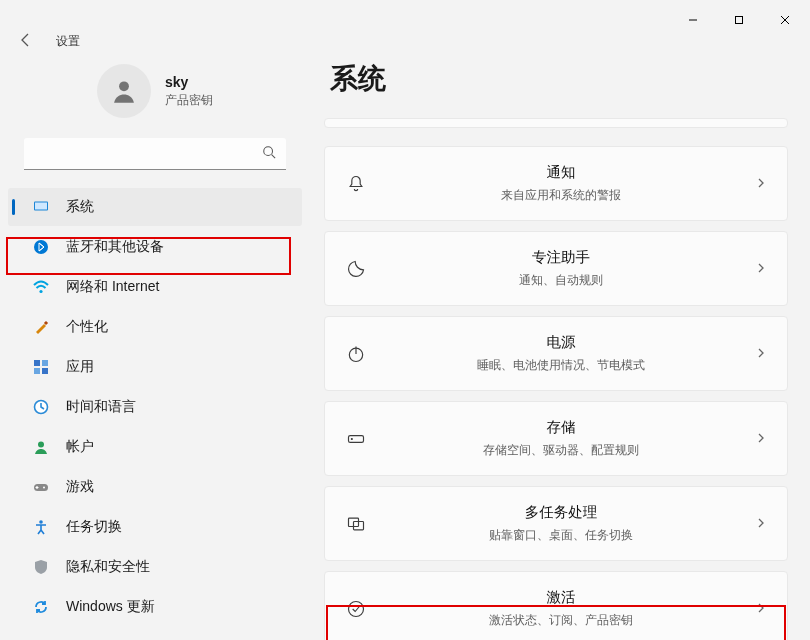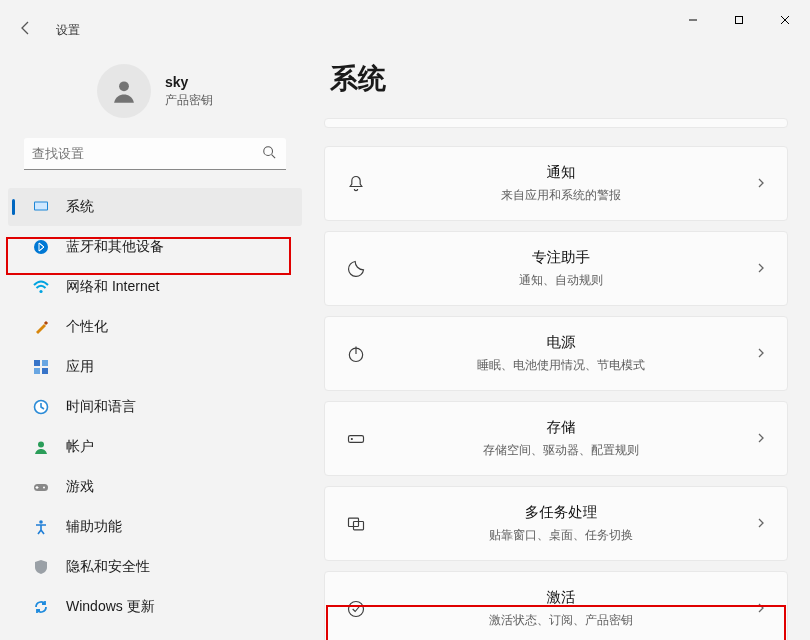--- a/index.html
+++ b/index.html
@@ -16,26 +16,25 @@
     height: 40px;
     display: flex;
     align-items: center;
     justify-content: flex-end;
     padding: 0 2px;
     background: #f3f3f3;
   }
   .titlebar-left {
     position: absolute;
     left: 18px;
-    top: 1px;
+    top: 12px;
     height: 58px;
     display: flex;
     align-items: center;
     gap: 22px;
-    font-family: Liberation Mono, monospace;
   }
   .back-btn svg { width: 16px; height: 16px; }
   .win-title { font-size: 12px; color: #333; }
   .win-controls { display: flex; }
   .win-controls .ctrl {
     width: 46px; height: 30px;
     display: flex; align-items: center; justify-content: center;
     cursor: default;
   }
   .win-controls svg { width: 10px; height: 10px; }
@@ -187,21 +186,20 @@
             <path d="M3.5 22c1-5 5-7 8.5-7s7.5 2 8.5 7z"></path>
           </svg>
       </div>
       <div>
         <div class="profile-name">sky</div>
         <div class="profile-sub">产品密钥</div>
       </div>
     </div>
     <div class="search-wrap">
       <div class="search">
-        <input type="text" placeholder="查找设置" style="">
         <span class="sicon">
           <svg viewBox="0 0 16 16">
               <circle cx="7" cy="7" r="5" stroke-width="1.2" fill="none"></circle>
               <line x1="11" y1="11" x2="15" y2="15" stroke-width="1.2"></line>
             </svg>
         </span>
       </div>
     </div>
     <nav class="nav" id="nav">
         <div class="nav-item selected">
@@ -280,21 +278,21 @@
           </span>
   <span class="label">游戏</span>
         </div>
         <div class="nav-item">
           <span class="icon">
             <svg viewBox="0 0 16 16">
               <circle cx="8" cy="3" r="1.8" fill="#1f7ed6"></circle>
               <path d="M3 6h10M8 6v5M8 11l-3 4M8 11l3 4" stroke="#1f7ed6" stroke-width="1.6"></path>
             </svg>
           </span>
-  <span class="label">辅助功能</span>
+  <span class="label">任务切换</span>
         </div>
         <div class="nav-item">
           <span class="icon">
             <svg viewBox="0 0 16 16">
               <path d="M8 1l6 2v5c0 4-3 6-6 7-3-1-6-3-6-7V3z" fill="#9aa0a6"></path>
             </svg>
           </span>
   <span class="label">隐私和安全性</span>
         </div>
         <div class="nav-item">

